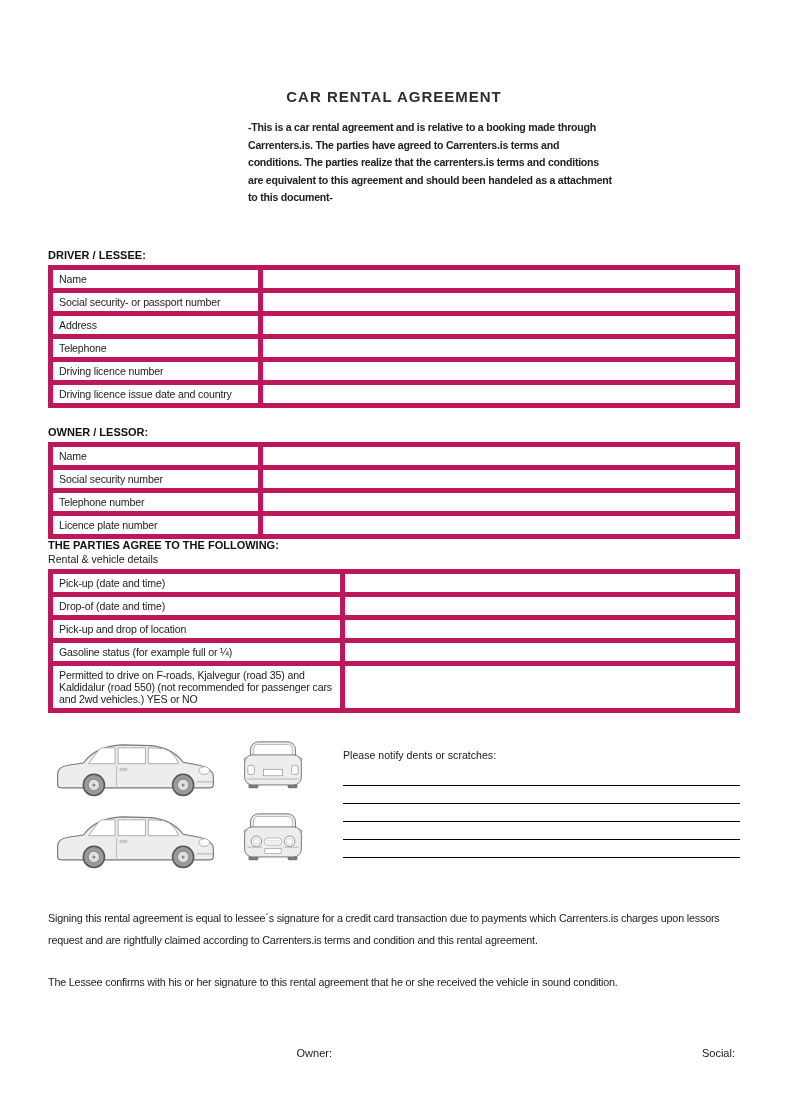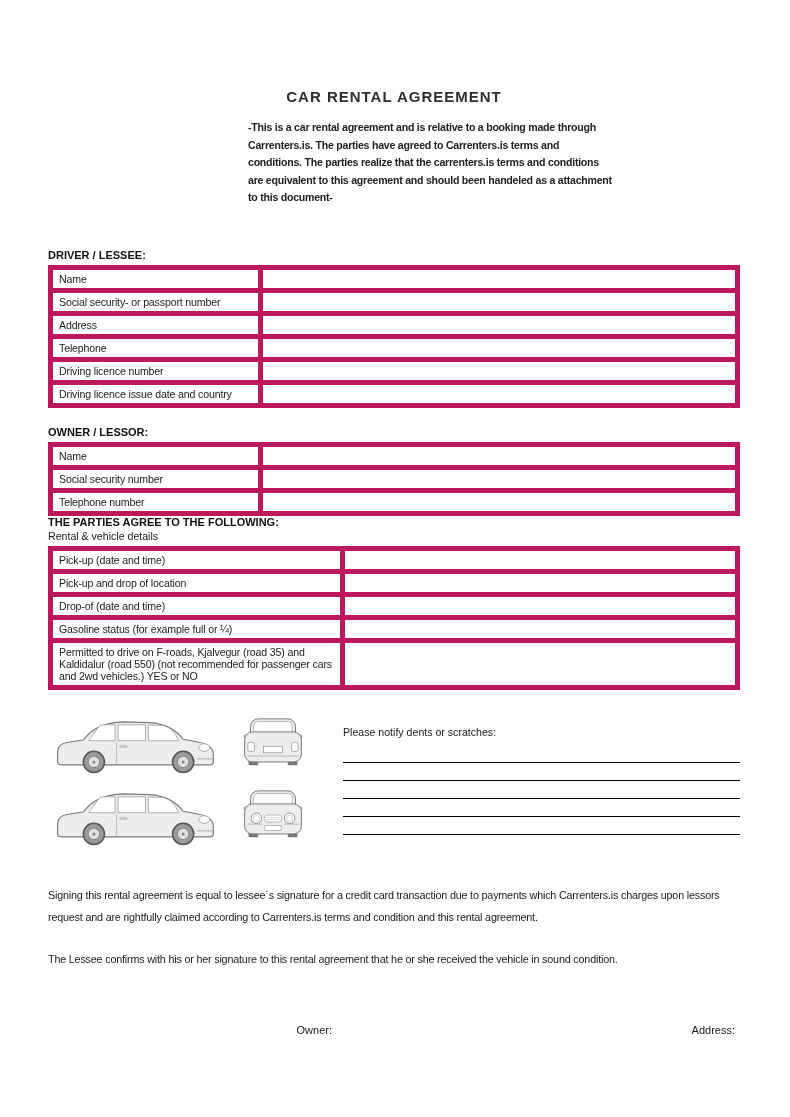--- a/index.html
+++ b/index.html
@@ -103,39 +103,43 @@
           <td class="c2"></td>
         </tr>
           <tr>
           <td class="c1"><span>Social security number</span></td>
           <td class="c2"></td>
         </tr>
           <tr>
           <td class="c1"><span>Telephone number</span></td>
           <td class="c2"></td>
         </tr>
+          <tr>
+          <td class="c1"><span>Licence plate number</span></td>
+          <td class="c2"></td>
+        </tr>
         </tbody>
     </table>
   </div>
 
   <div class="section">
     <h2 class="section-heading h-agree">THE PARTIES AGREE TO THE FOLLOWING:</h2>
     <div class="agree-sub">Rental &amp; vehicle details</div>
     <table class="tbl-wide">
       <tbody>
           <tr>
           <td class="c1"><span>Pick-up (date and time)</span></td>
           <td class="c2"></td>
         </tr>
           <tr>
+          <td class="c1"><span>Drop-of (date and time)</span></td>
+          <td class="c2"></td>
+        </tr>
+          <tr>
           <td class="c1"><span>Pick-up and drop of location</span></td>
-          <td class="c2"></td>
-        </tr>
-          <tr>
-          <td class="c1"><span>Drop-of (date and time)</span></td>
           <td class="c2"></td>
         </tr>
           <tr>
           <td class="c1"><span>Gasoline status (for example full or ¼)</span></td>
           <td class="c2"></td>
         </tr>
           <tr>
           <td class="c1"><span>Permitted to drive on F-roads, Kjalvegur (road 35) and Kaldidalur (road 550) (not recommended for passenger cars and 2wd vehicles.) YES or NO</span></td>
           <td class="c2"></td>
         </tr>
@@ -230,18 +234,18 @@
 
   <p class="legal">Signing this rental agreement is equal to lessee´s signature for a credit card transaction due to payments which Carrenters.is charges upon lessors request and are rightfully claimed according to Carrenters.is terms and condition and this rental agreement.</p>
   <p class="legal legal-2">The Lessee confirms with his or her signature to this rental agreement that he or she received the vehicle in sound condition.</p>
 
   <div class="sig-row">
     <div class="sig sig-owner">
       <span class="sig-label">Owner:</span>
       <span class="sig-line"></span>
     </div>
     <div class="sig sig-driver">
-      <span class="sig-label">Address:</span>
+      <span class="sig-label">Social:</span>
       <span class="sig-line"></span>
     </div>
   </div>
 
 </div>
 
 </body></html>

